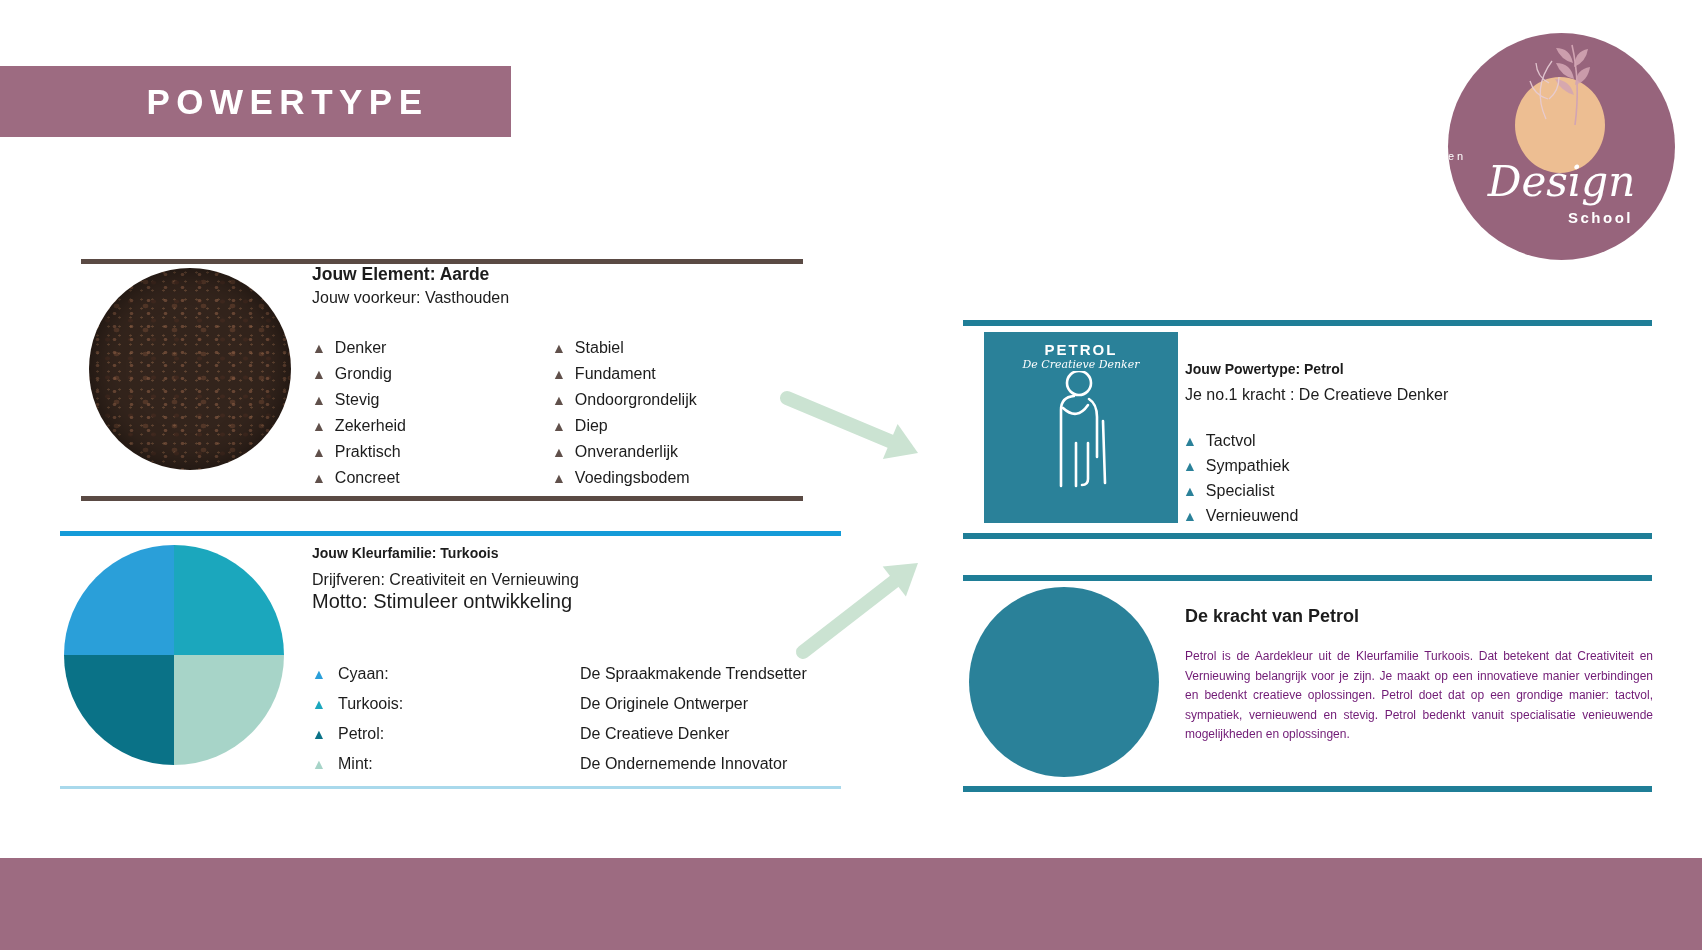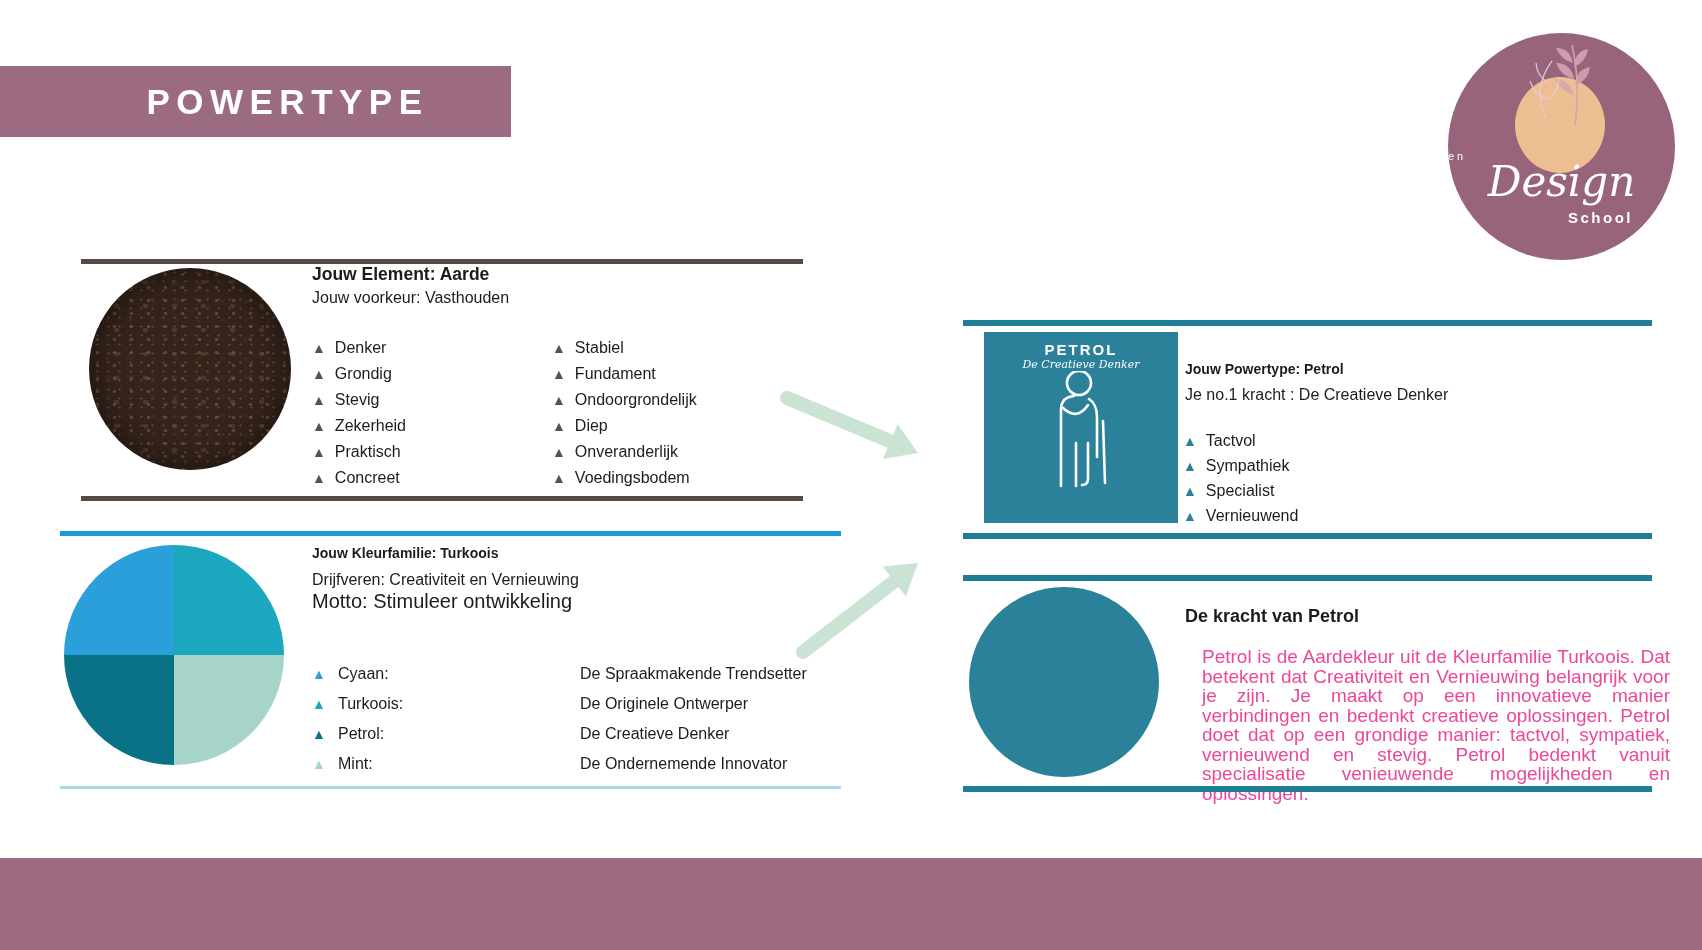--- a/index.html
+++ b/index.html
@@ -99,21 +99,21 @@
   .pt-heading{left:1185px;top:361px;font-size:14px;font-weight:bold;}
   .pt-sub{left:1185px;top:386px;font-size:16px;}
   .pt-traits{left:1183px;top:428px;}
   .pt-traits .trait-row{height:25px;}
 
   
   .kracht-circle{left:969px;top:587px;width:190px;height:190px;border-radius:50%;background:var(--teal-box);}
   .kracht-heading{left:1185px;top:606px;font-size:18px;font-weight:bold;}
   .kracht-body{
     left:1185px;top:647px;width:468px;
-    font-size:19px;line-height:19.5px;text-align:justify;color:#ec4899;margin-left:17px;
+    font-size:12px;line-height:19.5px;text-align:justify;color:#701a75;
   }
 
   
   .footer-bar{left:0;top:858px;width:1702px;height:92px;background:var(--mauve);}
 </style>
 </head>
 <body>
 
 <div>
 

